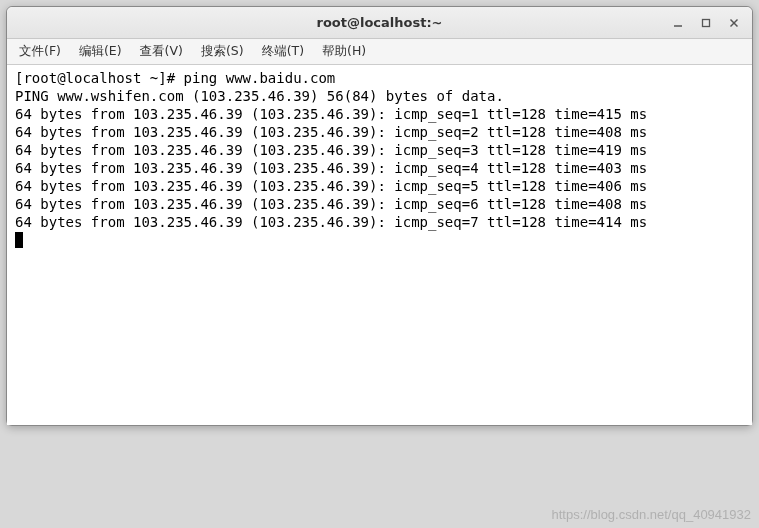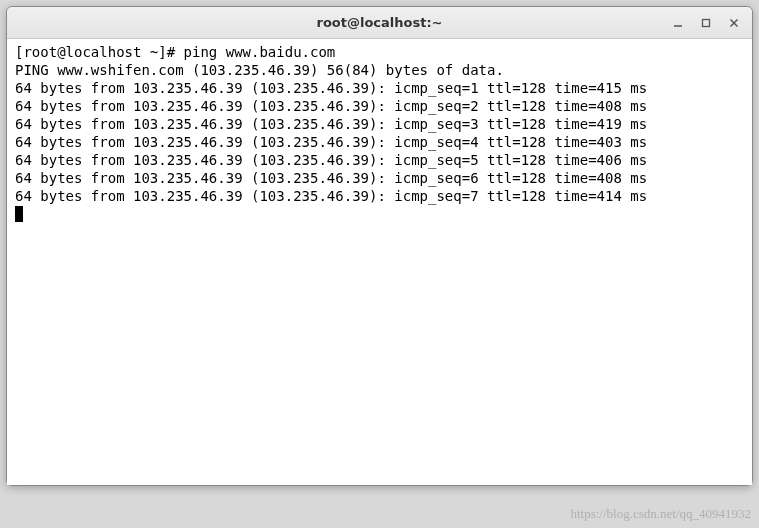--- a/index.html
+++ b/index.html
@@ -13,21 +13,21 @@
       width: 759px;
       height: 528px;
       overflow: hidden;
       position: relative;
     }
     .window {
       position: absolute;
       top: 6px;
       left: 6px;
       width: 747px;
-      height: 480px;
+      height: 420px;
       background: #ffffff;
       border: 1px solid #888;
       border-radius: 6px;
       box-shadow: 0 2px 8px rgba(0,0,0,0.25);
       display: flex;
       flex-direction: column;
     }
     .titlebar {
       height: 32px;
       background: linear-gradient(to bottom, #f0f0f0, #e4e4e4);
@@ -96,21 +96,21 @@
       height: 16px;
       background: #000;
       vertical-align: text-bottom;
     }
     .watermark {
       position: absolute;
       bottom: 6px;
       right: 8px;
       font-size: 13px;
       color: rgba(128,128,128,0.45);
-      font-family: Liberation Serif, serif;
+      font-family: Liberation Sans, sans-serif;
     }
   </style>
 </head>
 <body>
 
 <div class="window">
 
   <div class="titlebar">
     <span class="title">root@localhost:~</span>
     <div class="win-controls">
@@ -126,20 +126,28 @@
       </div>
       <div class="win-btn">
         <svg width="10" height="10" viewBox="0 0 10 10">
             <line x1="1.5" y1="1.5" x2="8.5" y2="8.5" stroke="#555" stroke-width="1.5"></line>
             <line x1="8.5" y1="1.5" x2="1.5" y2="8.5" stroke="#555" stroke-width="1.5"></line>
           </svg>
       </div>
     </div>
   </div>
 
+  <div class="menubar">
+    <span class="menu-item">文件(F)</span>
+    <span class="menu-item">编辑(E)</span>
+    <span class="menu-item">查看(V)</span>
+    <span class="menu-item">搜索(S)</span>
+    <span class="menu-item">终端(T)</span>
+    <span class="menu-item">帮助(H)</span>
+  </div>
 
   <div class="terminal"><span>[root@localhost ~]# </span><span>ping www.baidu.com</span>
 <span>PING www.wshifen.com (103.235.46.39) 56(84) bytes of data.</span>
 <span>64 bytes from 103.235.46.39 (103.235.46.39): icmp_seq=1 ttl=128 time=415 ms</span>
 <span>64 bytes from 103.235.46.39 (103.235.46.39): icmp_seq=2 ttl=128 time=408 ms</span>
 <span>64 bytes from 103.235.46.39 (103.235.46.39): icmp_seq=3 ttl=128 time=419 ms</span>
 <span>64 bytes from 103.235.46.39 (103.235.46.39): icmp_seq=4 ttl=128 time=403 ms</span>
 <span>64 bytes from 103.235.46.39 (103.235.46.39): icmp_seq=5 ttl=128 time=406 ms</span>
 <span>64 bytes from 103.235.46.39 (103.235.46.39): icmp_seq=6 ttl=128 time=408 ms</span>
 <span>64 bytes from 103.235.46.39 (103.235.46.39): icmp_seq=7 ttl=128 time=414 ms</span>

